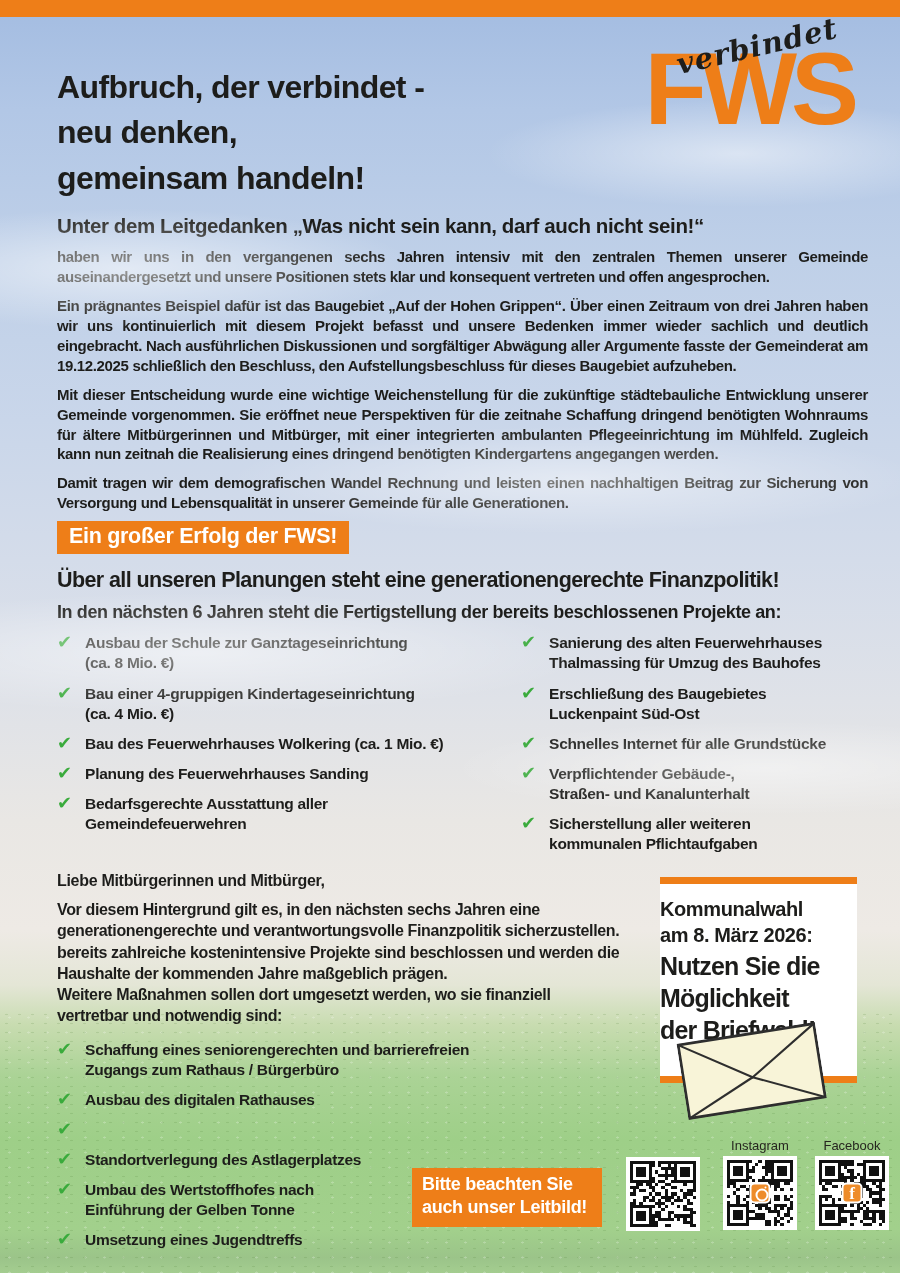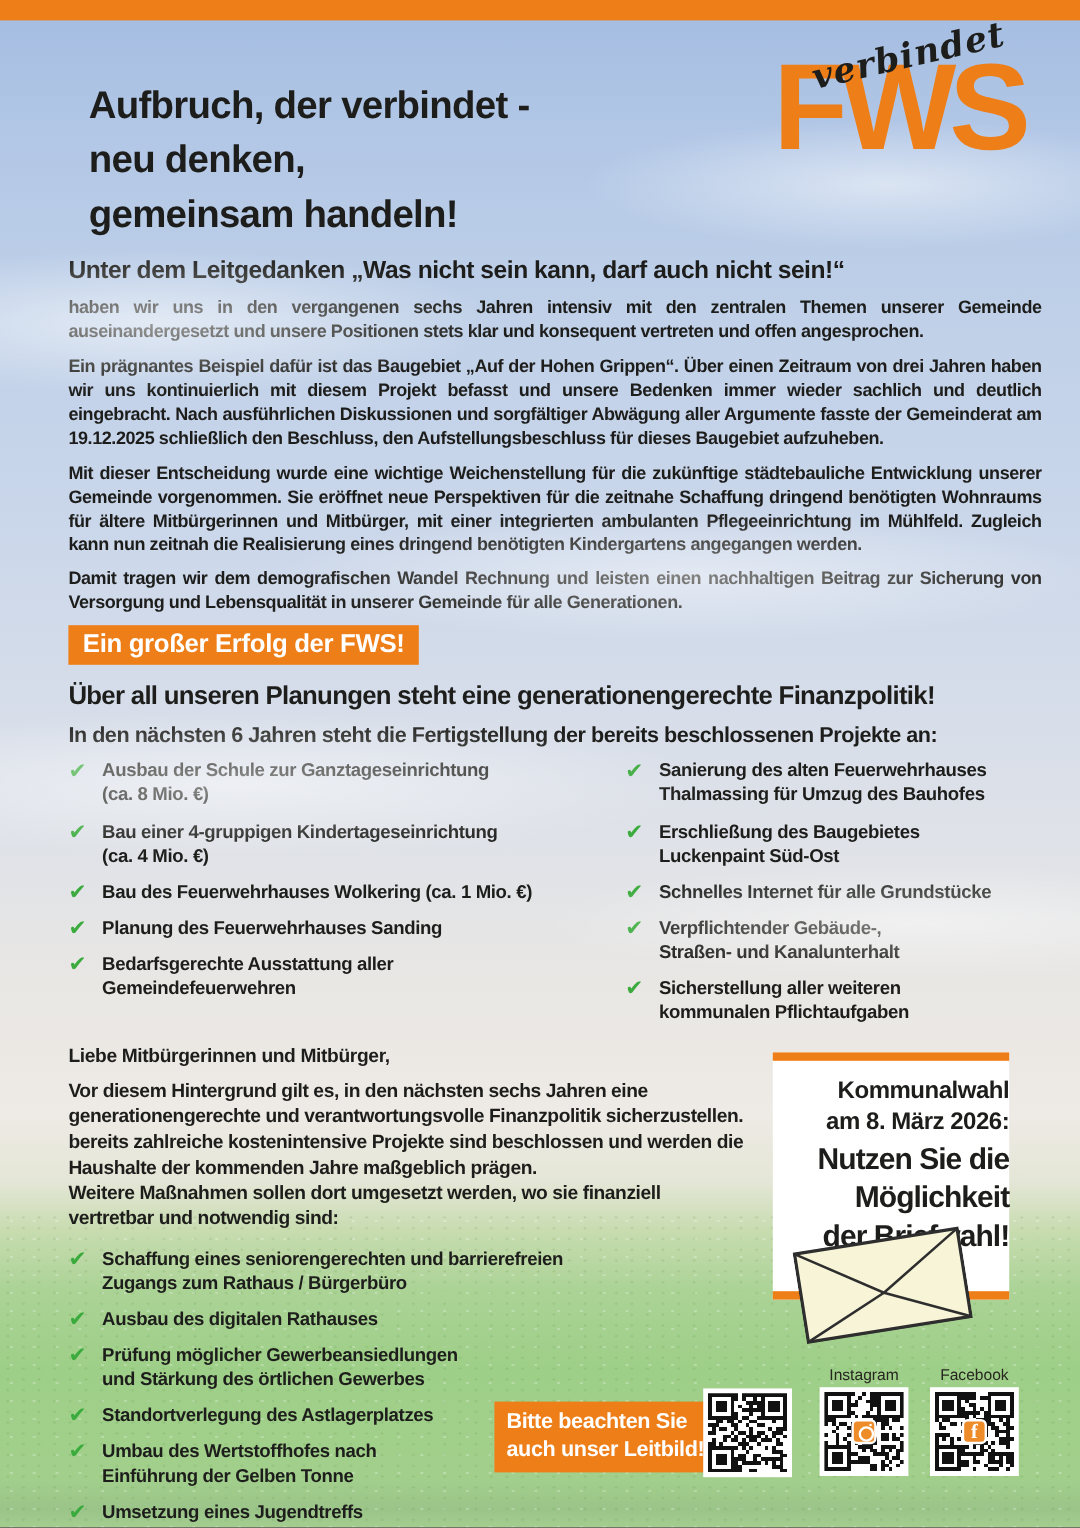--- a/index.html
+++ b/index.html
@@ -24,21 +24,21 @@
   .grass-texture { position:absolute; left:0; top:1010px; width:900px; height:263px; pointer-events:none; opacity:.8;
     background-image:
       radial-gradient(rgba(80,130,55,.22) 1px, transparent 1.5px),
       radial-gradient(rgba(255,255,255,.3) 1px, transparent 1.6px);
     background-size:13px 9px, 19px 15px;
   }
   .topbar { position:relative; height:17px; background:#ee7e18; }
 
   
   .header { position:relative; height:185px; }
-  .headline { position:absolute; left:74px; top:48px; font-size:32px; font-weight:800;
+  .headline { position:absolute; left:57px; top:48px; font-size:32px; font-weight:800;
     line-height:1.42; letter-spacing:-0.6px; white-space:pre-line; }
   .logo { position:absolute; left:563px; top:26px; width:290px; }
   .logo-acronym { font-size:102px; font-weight:700; color:#ee7e18; letter-spacing:-6px; line-height:.92;text-align:right; }
   .logo-script { position:absolute; left:112px; top:-14px; transform:rotate(-13deg);
     font-family:"DejaVu Serif", serif; font-style:italic; font-weight:700; font-size:29px; letter-spacing:1px; }
   .logo-name { font-size:21px; font-weight:500; letter-spacing:-0.6px; margin-top:4px; white-space:nowrap; }
   .logo-name b { color:#ee7e18; font-weight:500; }
 
   
   .lead { margin:12px 32px 0 57px; font-size:20.5px; font-weight:800; letter-spacing:-0.4px; }
@@ -57,31 +57,31 @@
   .check-item .txt { font-size:15.5px; font-weight:700; line-height:1.3;
     letter-spacing:-0.3px; white-space:pre-line; }
 
   
   .lower { position:absolute; left:57px; top:872px; width:620px; }
   .salutation { font-size:16px; font-weight:700; letter-spacing:-0.3px; margin-bottom:9px; }
   .lower p.body { font-size:16px; font-weight:700; line-height:1.33; letter-spacing:-0.35px; white-space:pre-line; }
   .lower .appeal-list { margin-top:13px; }
 
   
-  .election-box { position:absolute; left:644px; top:877px; width:197px; height:206px;
-    background:#fff; border-top:7px solid #ee7e18; border-bottom:7px solid #ee7e18; text-align:right; }
+  .election-box { position:absolute; left:660px; top:877px; width:197px; height:206px;
+    background:#fff; border-top:7px solid #ee7e18; border-bottom:7px solid #ee7e18; text-align:left; }
   .el-title { margin-top:12px; font-size:20px; font-weight:800; line-height:1.3; letter-spacing:-0.4px; white-space:pre-line; }
   .el-cta { margin-top:2px; font-size:25px; font-weight:800; line-height:1.28; letter-spacing:-0.8px; white-space:pre-line; }
   .envelope { position:absolute; left:22px; top:148px; transform:rotate(-9deg); z-index:2; }
 
   
   .leitbild { position:absolute; left:412px; top:1168px; width:190px; background:#ee7e18;
     color:#fff; font-size:18px; font-weight:800; line-height:1.3; letter-spacing:-0.3px;
     padding:5px 10px 7px; white-space:pre-line; }
-  .qr-block { position:absolute; width:74px; text-align:center; }
+  .qr-block { position:absolute; width:74px; text-align:center;margin-left:40px; }
   .qr-label { font-size:13px; color:#26261f; margin-bottom:3px; }
   .qr { position:relative; width:74px; height:74px; background:#fff; padding:4px; }
   .qr svg { display:block; width:66px; height:66px; }
   .qr-badge { position:absolute; left:50%; top:50%; transform:translate(-50%,-50%);
     width:21px; height:21px; background:#ee8c2a; border:2px solid #fff; border-radius:5px; }
   .qr-badge.insta::before { content:""; position:absolute; left:4px; top:4px; width:9px; height:9px;
     border:2px solid #fff; border-radius:50%; }
   .qr-badge.insta::after { content:""; position:absolute; right:2px; top:2px; width:2px; height:2px;
     background:#fff; border-radius:50%; }
   .qr-badge.fb { display:flex; align-items:flex-end; justify-content:center;
@@ -186,22 +186,20 @@
           <span class="chk">✔</span>
           <span class="txt">Schaffung eines seniorengerechten und barrierefreien
 Zugangs zum Rathaus / Bürgerbüro</span>
         </div>
       <div class="check-item">
           <span class="chk">✔</span>
           <span class="txt">Ausbau des digitalen Rathauses</span>
         </div>
       <div class="check-item">
           <span class="chk">✔</span>
-          <span class="txt">Prüfung möglicher Gewerbeansiedlungen
-und Stärkung des örtlichen Gewerbes</span>
         </div>
       <div class="check-item">
           <span class="chk">✔</span>
           <span class="txt">Standortverlegung des Astlagerplatzes</span>
         </div>
       <div class="check-item">
           <span class="chk">✔</span>
           <span class="txt">Umbau des Wertstoffhofes nach
 Einführung der Gelben Tonne</span>
         </div>

